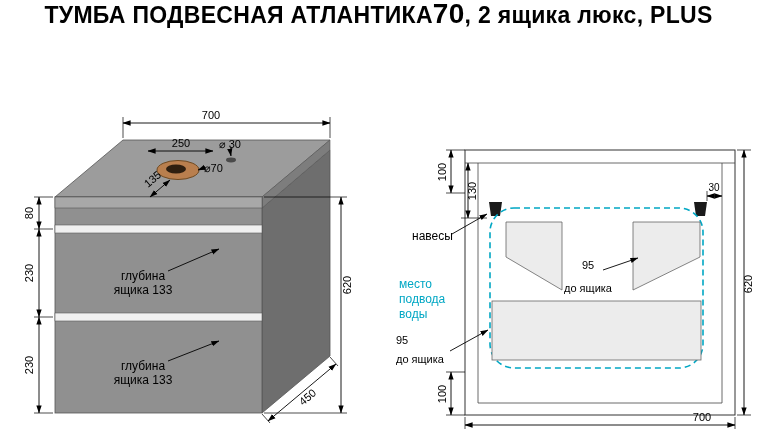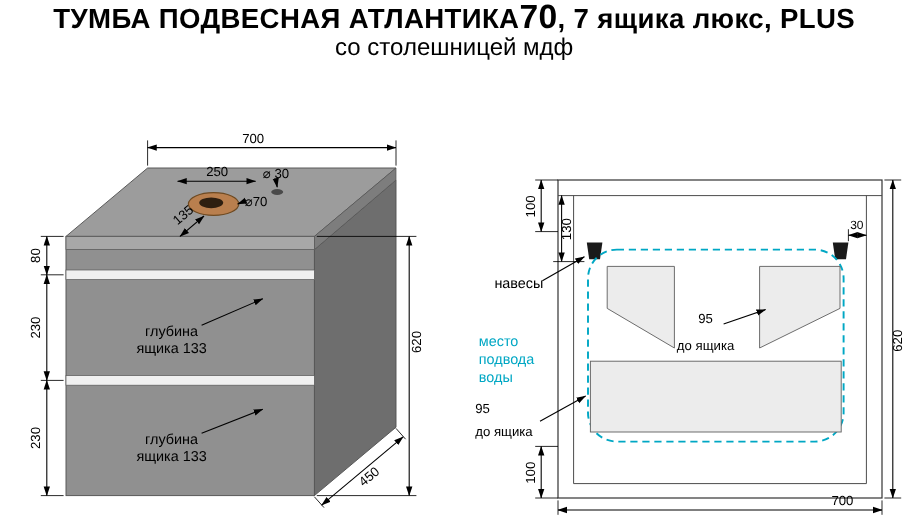--- a/index.html
+++ b/index.html
@@ -18,22 +18,21 @@
   .dimline{stroke:#000;stroke-width:.9;fill:none;}
   .leader{stroke:#000;stroke-width:.9;fill:none;}
   .thin{stroke:#444;stroke-width:.8;fill:none;}
 </style>
 </head>
 <body>
 
 <div class="page">
 
   <div class="title">
-    <div class="title-line1"><span>ТУМБА ПОДВЕСНАЯ АТЛАНТИКА</span><span class="title-size">70</span><span>, 7 ящика люкс, PLUS</span></div>
-    <div class="title-line2">со столешницей мдф</div>
+    <div class="title-line1"><span>ТУМБА ПОДВЕСНАЯ АТЛАНТИКА</span><span class="title-size">70</span><span>, 2 ящика люкс, PLUS</span></div>
   </div>
 
   <svg width="757" height="431" viewBox="0 0 757 431">
     <defs>
       <marker id="arr" viewBox="0 0 10 10" refX="9.5" refY="5" markerWidth="8" markerHeight="8" markerUnits="userSpaceOnUse" orient="auto-start-reverse">
         <path d="M0,1.7 L10,5 L0,8.3 Z" fill="#000"></path>
       </marker>
     </defs>
 
     <g>

